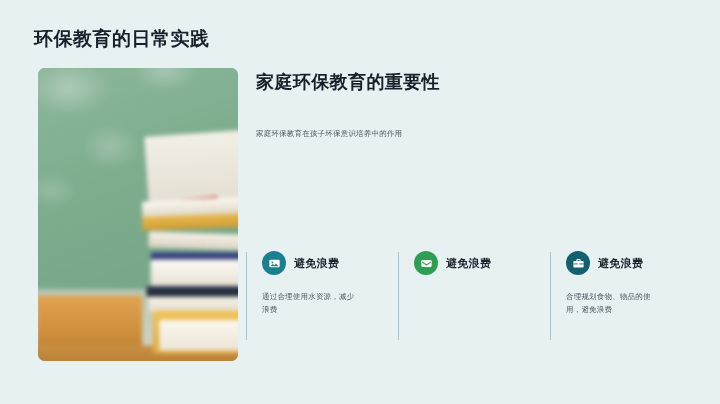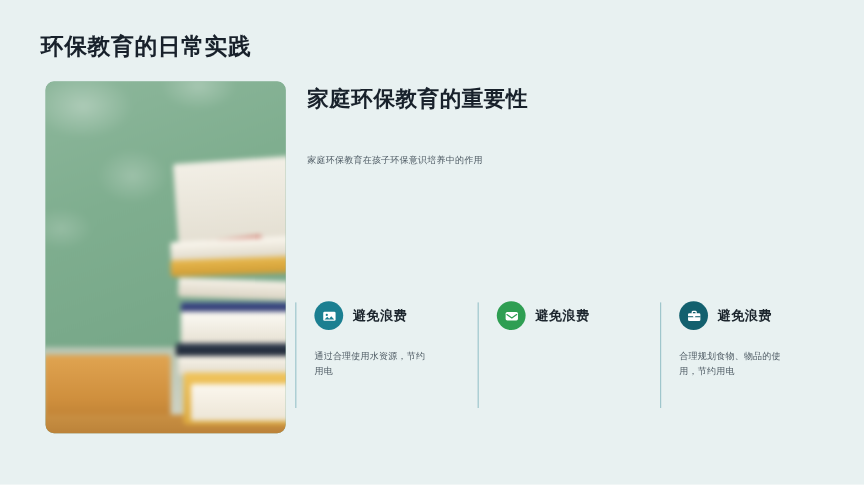--- a/index.html
+++ b/index.html
@@ -232,21 +232,21 @@
       <div class="card-head">
         <span class="card-icon" style="background:#1b7f91">
           <svg width="13" height="13" viewBox="0 0 24 24" fill="none">
             <rect x="2.5" y="5" width="19" height="14" rx="2" fill="#ffffff"></rect>
             <circle cx="8" cy="10" r="1.7" fill="#1b7f91"></circle>
             <path d="M4.5 17.2l4.2-4.4 3 3 3.1-3.6 4.7 5z" fill="#1b7f91"></path>
           </svg>
         </span>
         <span class="card-title">避免浪费</span>
       </div>
-      <div class="card-body">通过合理使用水资源，节约用电</div>
+      <div class="card-body">通过合理使用水资源，减少浪费</div>
     </div>
 
     <div class="card">
       <div class="card-head">
         <span class="card-icon" style="background:#2e9e52">
           <svg width="13" height="13" viewBox="0 0 24 24" fill="none">
             <rect x="2.5" y="5.5" width="19" height="13" rx="2.5" fill="#ffffff"></rect>
             <path d="M4.5 9.5l7.5 5.2 7.5-5.2" stroke="#2e9e52" stroke-width="2" fill="none" stroke-linecap="round" stroke-linejoin="round"></path>
           </svg>
         </span>
@@ -259,17 +259,17 @@
         <span class="card-icon" style="background:#13606e">
           <svg width="13" height="13" viewBox="0 0 24 24" fill="none">
             <rect x="2.5" y="7.5" width="19" height="12" rx="2" fill="#ffffff"></rect>
             <path d="M9 7.5V5.8c0-.8.6-1.3 1.4-1.3h3.2c.8 0 1.4.5 1.4 1.3v1.7" stroke="#ffffff" stroke-width="2" fill="none" stroke-linecap="round"></path>
             <rect x="2.5" y="12" width="19" height="1.6" fill="#13606e"></rect>
             <rect x="10.4" y="11" width="3.2" height="3.4" rx="0.6" fill="#ffffff"></rect>
           </svg>
         </span>
         <span class="card-title">避免浪费</span>
       </div>
-      <div class="card-body">合理规划食物、物品的使用，节约用电</div>
+      <div class="card-body">合理规划食物、物品的使用，避免浪费</div>
     </div>
 
   </div>
 </div>
 
 </body></html>

